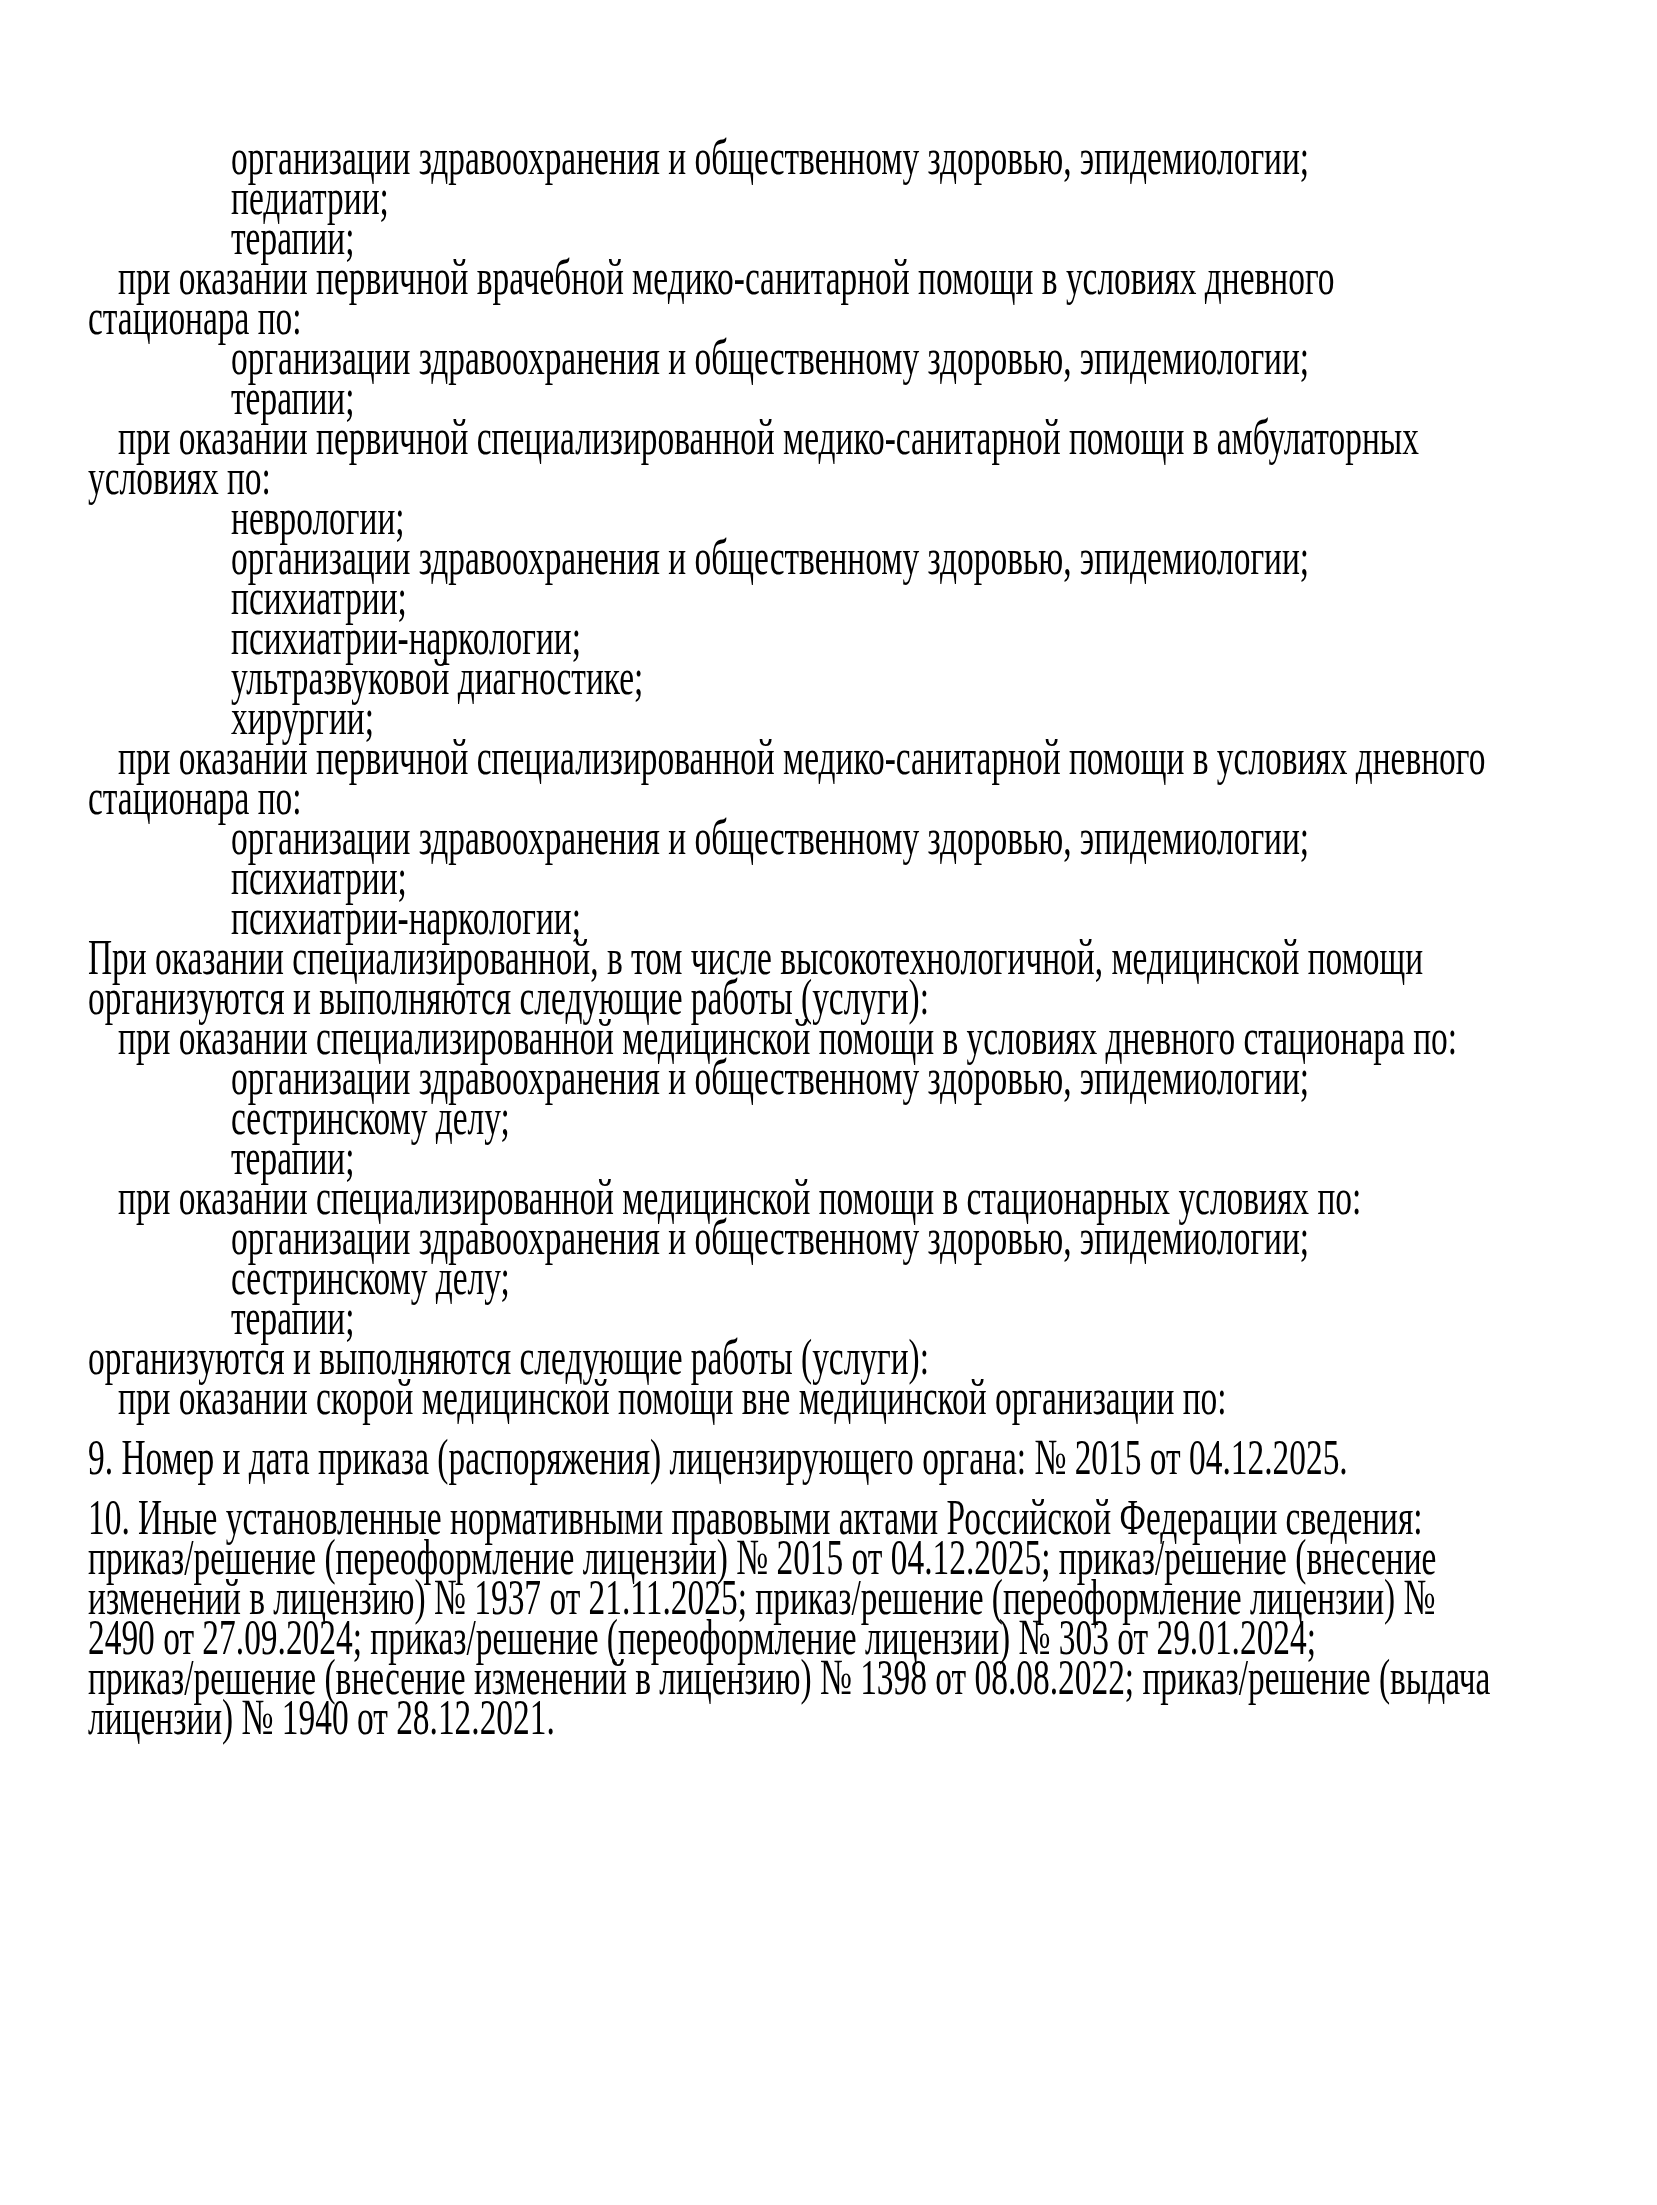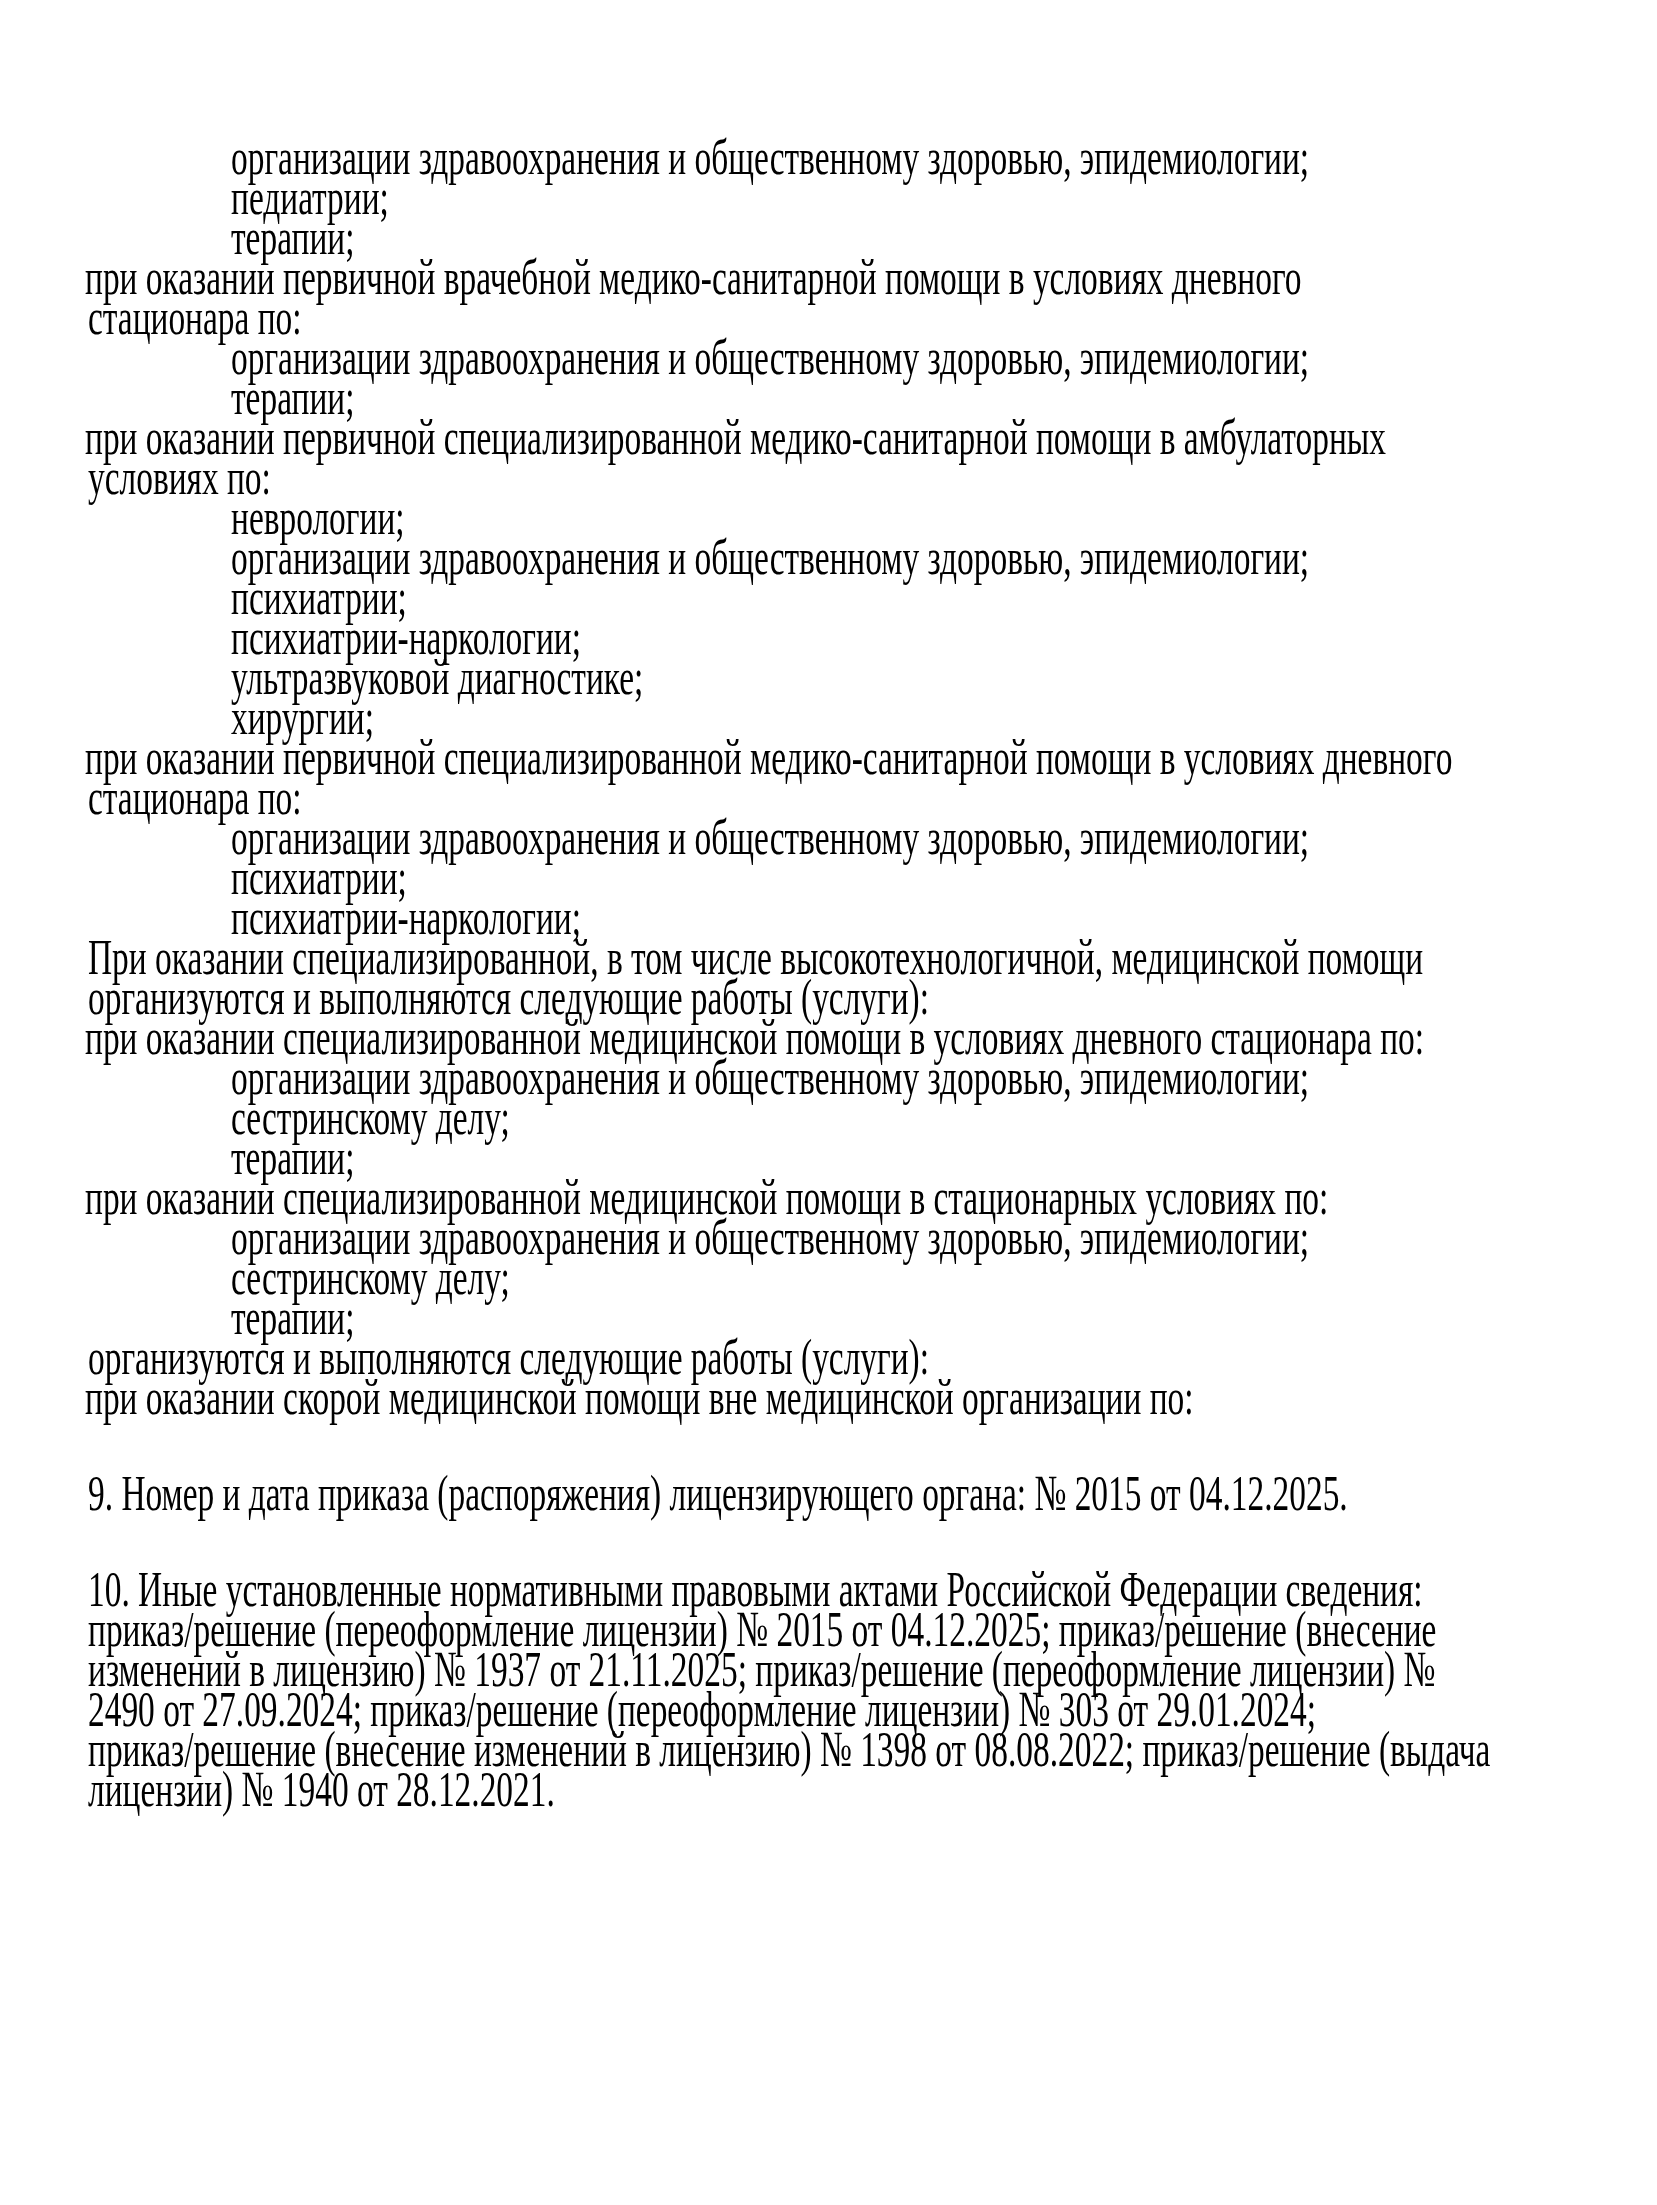--- a/index.html
+++ b/index.html
@@ -25,34 +25,34 @@
     position: absolute;
     top: 137px;
     left: 0;
     width: 1657px;
   }
   .line {
     height: 40px;
   }
   
   .li0 { padding-left: 88px; }
-  .li1 { padding-left: 85px; }
+  .li1 { padding-left: 118px; }
   .li2 { padding-left: 231px; }
   
   .tx {
     display: block;
     width: max-content;
     font-size: 51px;
     line-height: 40px;
     white-space: pre;
     transform: scaleX(0.655);
     transform-origin: 0 50%;
   }
   .sect-gap {
-    margin-top: 56px;
+    margin-top: 20px;
   }
 </style>
 </head>
 <body>
 
 <div class="page">
   <div class="doc">
 
     <div>
       <div class="line li2">

